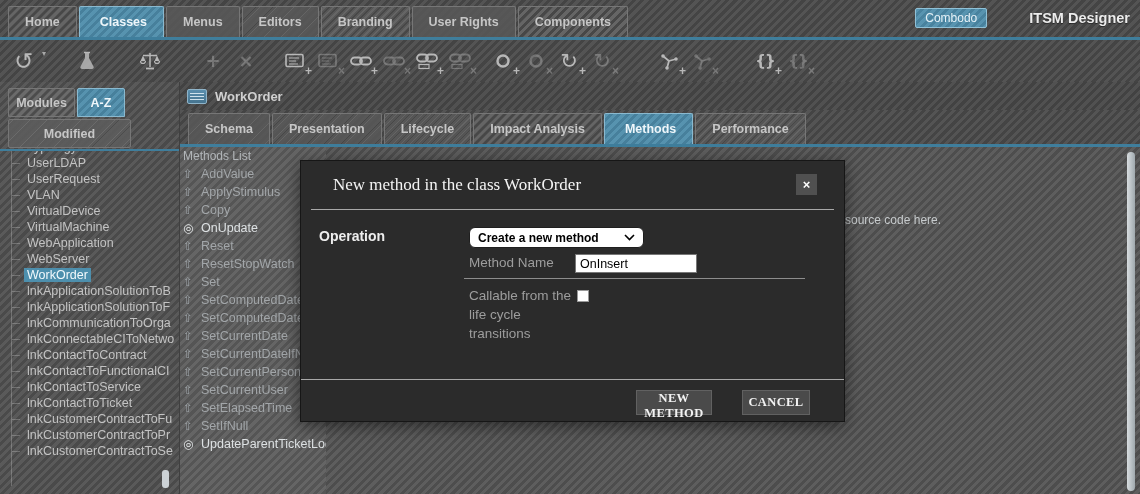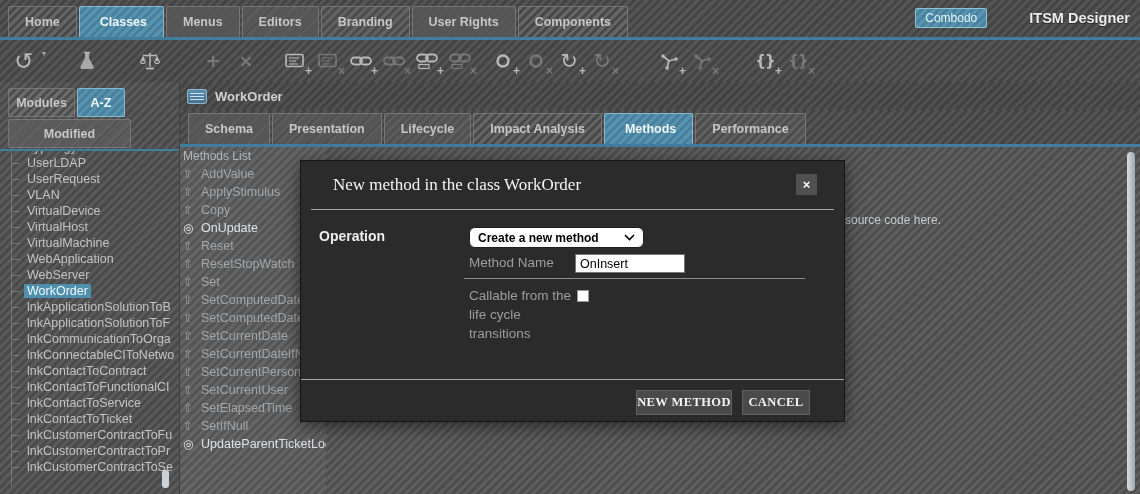--- a/index.html
+++ b/index.html
@@ -88,28 +88,28 @@
   .sep{position:absolute;height:1px;background:#a8a8a8;}
   #sep1{top:48px;left:10px;right:10px;}
   #sep2{top:117px;left:163px;width:341px;background:#8d8d8d;}
   #sep3{top:218px;left:0;right:0;}
   .op-label{position:absolute;left:18px;top:67px;font-size:14px;font-weight:bold;color:#ededed;}
   .select{position:absolute;left:168px;top:66px;width:175px;height:21px;background:#ffffff;
     border-radius:6px;border:1px solid #1f1f1f;box-sizing:border-box;display:flex;align-items:center;
     padding:0 8px;font-size:12px;font-weight:bold;color:#000;cursor:pointer;}
   .select .chev{margin-left:auto;display:flex;}
   .mn-label{position:absolute;left:168px;top:94px;font-size:13.5px;color:#9d9d9d;}
-  .mn-input{position:absolute;left:274px;top:93px;width:110px;height:19px;border:1px solid #777;
+  .mn-input{position:absolute;left:274px;top:93px;width:122px;height:19px;border:1px solid #777;
     background:#fff;color:#000;font-size:12.5px;padding:0 4px;box-sizing:border-box;font-family:"Liberation Sans",sans-serif;}
   .call-label{position:absolute;left:168px;top:125px;width:106px;font-size:13.5px;line-height:19px;color:#9d9d9d;}
   .cbx{position:absolute;left:276px;top:129px;width:12px;height:12px;-webkit-appearance:none;appearance:none;
     background:#fff;border:1px solid #999;margin:0;cursor:pointer;}
   .dlg-btn{position:absolute;top:229px;height:25px;background:#4a4a4a;border:1px solid #616161;color:#f2f2f2;
     font-family:"Liberation Serif",serif;font-weight:bold;font-size:12.5px;cursor:pointer;letter-spacing:.4px;padding:0;}
-  #btn-new{left:335px;width:96px;}
+  #btn-new{left:335px;width:76px;}
   #btn-cancel{left:441px;width:68px;}
 </style>
 </head>
 <body>
 
 <div class="screen hatch">
 
   <header class="topnav hatch">
     <ul class="tabs-row" id="nav-tabs">
         <li class="ntab">Home</li>
@@ -247,21 +247,20 @@
     <span class="stab" id="tab-modules">Modules</span>
     <span class="stab" id="tab-az">A-Z</span>
     <span class="stab" id="btn-modified">Modified</span>
     <div class="side-accent"></div>
     <ul class="tree" id="tree">
         <li class="titem clip"><span class="lbl">Typology</span></li>
         <li class="titem"><span class="lbl">UserLDAP</span></li>
         <li class="titem"><span class="lbl">UserRequest</span></li>
         <li class="titem"><span class="lbl">VLAN</span></li>
         <li class="titem"><span class="lbl">VirtualDevice</span></li>
-        <li class="titem"><span class="lbl">VirtualHost</span></li>
         <li class="titem"><span class="lbl">VirtualMachine</span></li>
         <li class="titem"><span class="lbl">WebApplication</span></li>
         <li class="titem"><span class="lbl">WebServer</span></li>
         <li class="titem"><span class="lbl sel">WorkOrder</span></li>
         <li class="titem"><span class="lbl">lnkApplicationSolutionToB</span></li>
         <li class="titem"><span class="lbl">lnkApplicationSolutionToF</span></li>
         <li class="titem"><span class="lbl">lnkCommunicationToOrga</span></li>
         <li class="titem"><span class="lbl">lnkConnectableCIToNetwo</span></li>
         <li class="titem"><span class="lbl">lnkContactToContract</span></li>
         <li class="titem"><span class="lbl">lnkContactToFunctionalCI</span></li>

